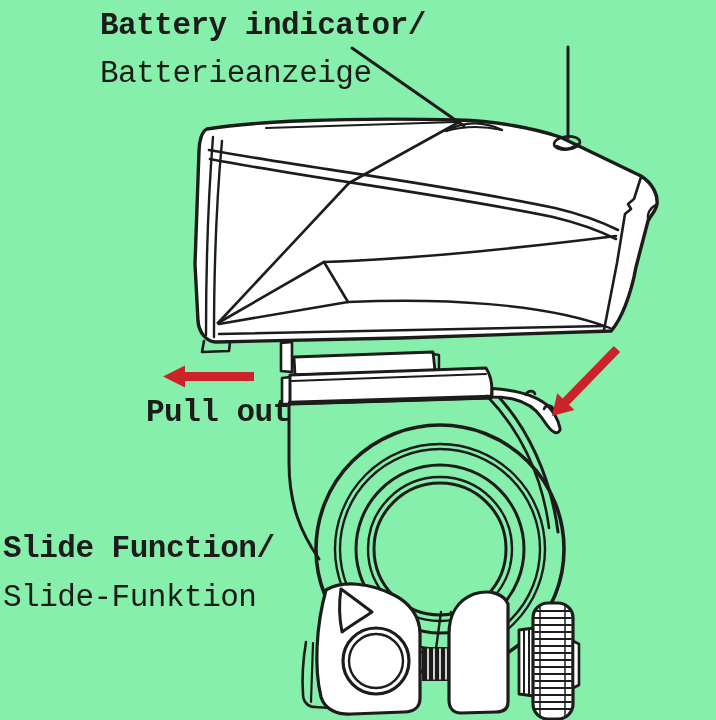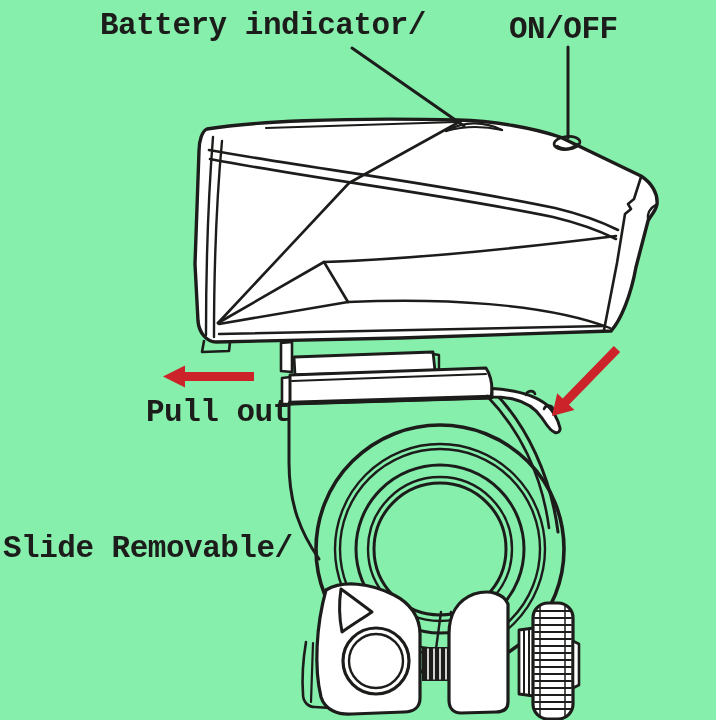--- a/index.html
+++ b/index.html
@@ -113,24 +113,25 @@
     <path stroke-width="3" d="M352,48 L464,126"></path>
     <path stroke-width="3" d="M568,47 L568,138"></path>
   </g>
 
   <polygon fill="#cc2229" points="185,365.5 185,372 254,372 254,381 185,381 185,387.5 163,376.5"></polygon>
   <polygon fill="#cc2229" points="613.8,345.9 562.6,398.5 557.2,393.3 552,416 574.4,409.9 569,404.7 620.2,352.1"></polygon>
 </svg>
 
 <div class="lbl" style="left:100px;top:2px">
   <div class="b">Battery indicator/</div>
+  <div>Batterieanzeige</div>
 </div>
 
-<div class="lbl b" style="left:509px;top:6px">ON/OFF</div>
 
 
 <div class="lbl b" style="left:146px;top:389px">Pull out</div>
 
 <div class="lbl" style="left:3px;top:524px;line-height:49px">
-  <div class="b">Slide Removable/</div>
+  <div class="b">Slide Function/</div>
+  <div>Slide-Funktion</div>
 </div>
 
 </div>
 
 </body></html>

